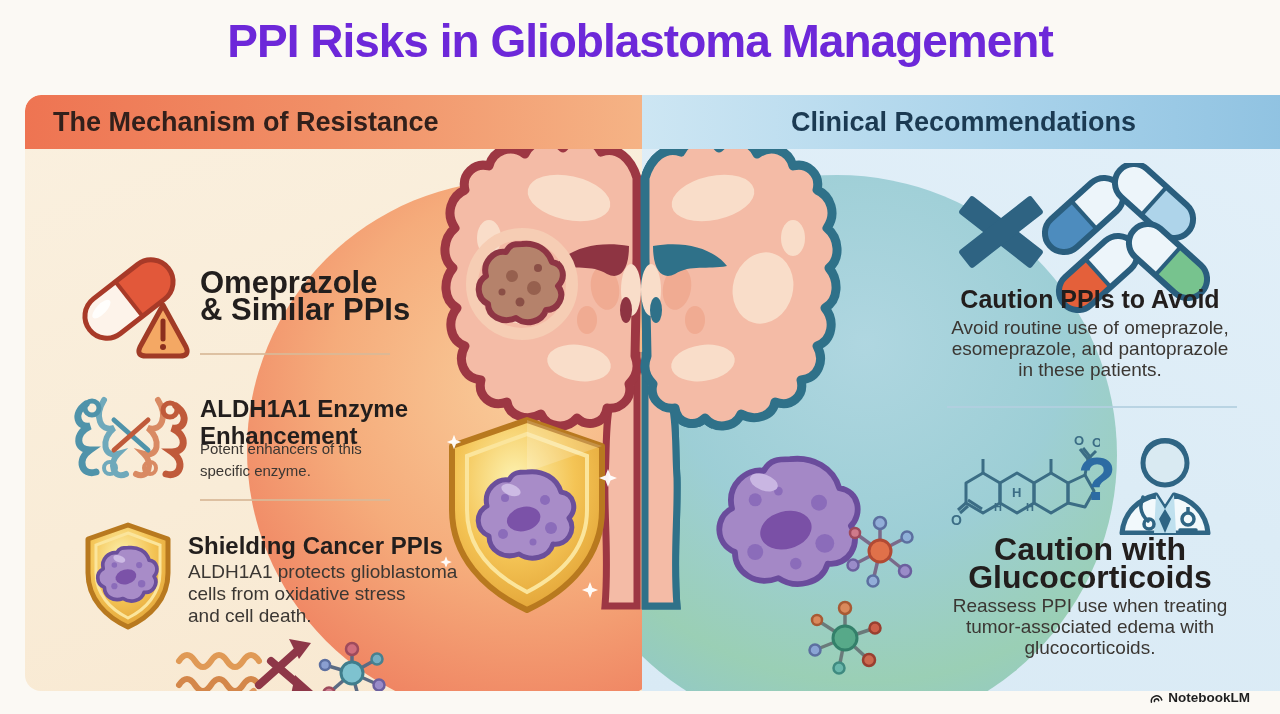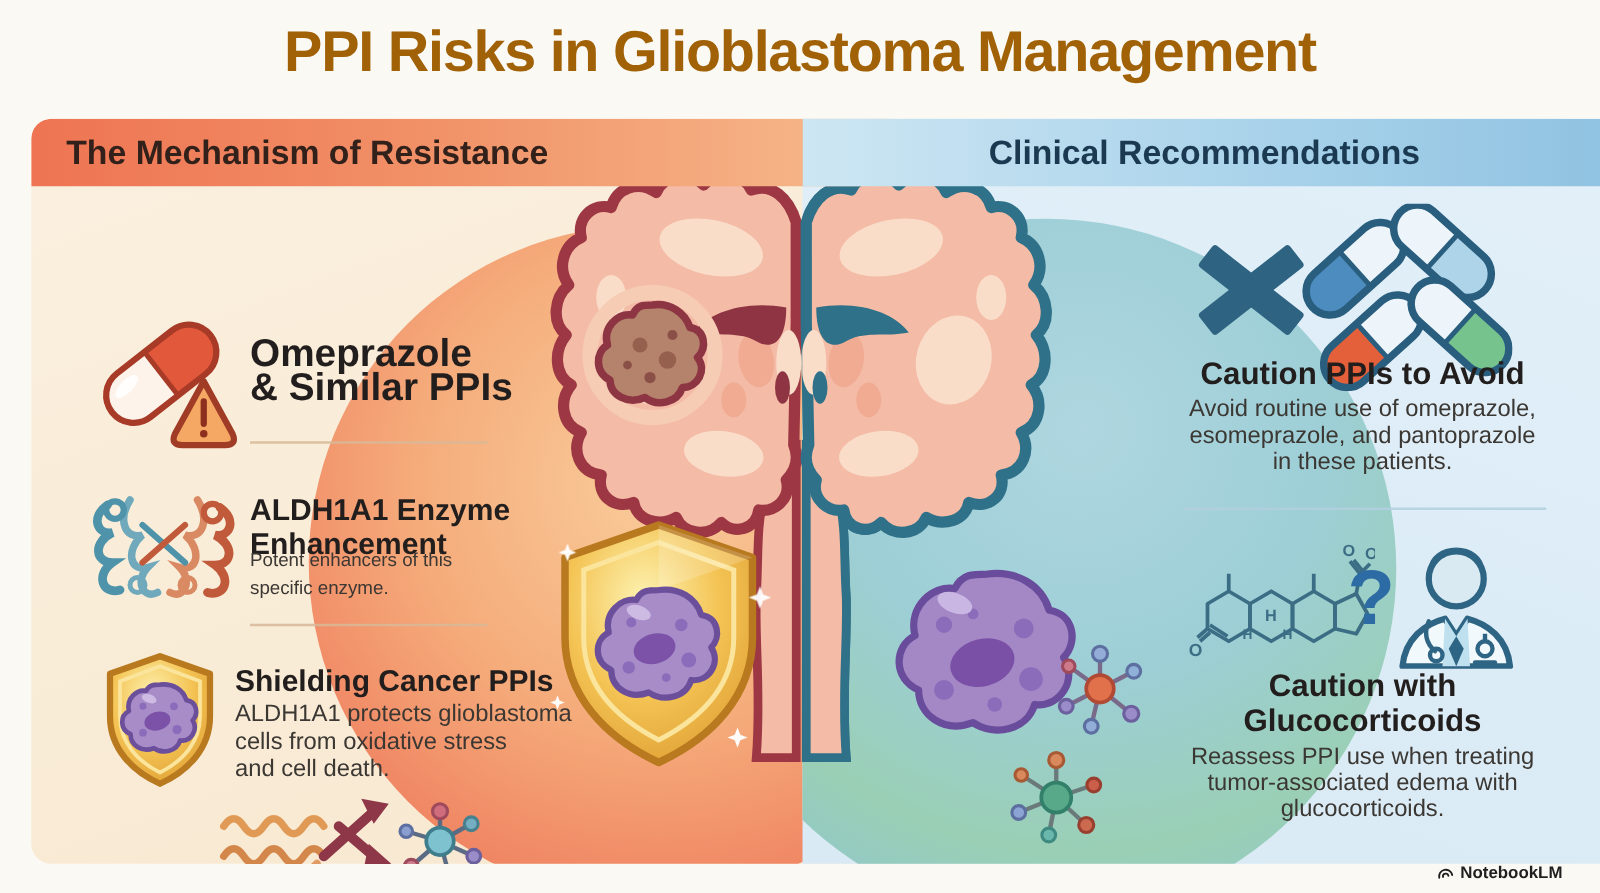--- a/index.html
+++ b/index.html
@@ -6,21 +6,21 @@
   body{
     width:1280px;height:714px;position:relative;overflow:hidden;
     background:#fbf9f4;
     font-family:"Liberation Sans","DejaVu Sans",sans-serif;
     -webkit-font-smoothing:antialiased;
   }
   .abs{position:absolute;}
   
   .title{
     top:14px;left:0;width:1280px;text-align:center;
-    font-size:46px;font-weight:600;color:#a16207;letter-spacing:-1px;
+    font-size:46px;font-weight:600;color:#6d28d9;letter-spacing:-1px;
   }
   
   .panel{top:95px;width:687px;height:596px;overflow:hidden;}
   .panel-left{left:25px;border-radius:16px 0 0 16px;background:linear-gradient(160deg,#faf0df 0%,#f9ecd7 55%,#f8e7cf 100%);}
   .panel-right{left:642px;border-radius:0 16px 16px 0;background:linear-gradient(200deg,#e3f0f9 0%,#dcecf6 55%,#d9eaf5 100%);}
   .glow{border-radius:50%;z-index:0;}
   .glow-left{
     width:540px;height:540px;right:-75px;top:85px;
     background:radial-gradient(circle at 52% 38%,#f9cb97 0%,#f5a876 45%,#ef7e5c 78%,#ec6f55 100%);
     opacity:.95;
@@ -370,21 +370,21 @@
     <path d="M38 62 L47 76 L56 62 L58 100 H36 Z" fill="#bfe0ee"></path>
     <path d="M47 76 L53 86 L47 100 L41 86 Z" fill="#2f6584"></path>
     <circle cx="47" cy="30" r="22" fill="#d9eaf2" stroke="#2f6584" stroke-width="5"></circle>
     <path d="M25 28 A22 22 0 0 1 69 28 L69 22 A22 17 0 0 0 25 22 Z" fill="#2f6584"></path>
     <path d="M25 64 q-6 14 5 24" fill="none" stroke="#2f6584" stroke-width="3.5" stroke-linecap="round"></path>
     <circle cx="31" cy="91" r="5" fill="none" stroke="#2f6584" stroke-width="3.5"></circle>
     <circle cx="70" cy="86" r="6" fill="none" stroke="#2f6584" stroke-width="3.5"></circle>
     <line x1="70" y1="74" x2="70" y2="80" stroke="#2f6584" stroke-width="3.5"></line>
     <line x1="62" y1="97" x2="78" y2="97" stroke="#2f6584" stroke-width="3.5" stroke-linecap="round"></line>
   </svg>
-  <div class="abs z5 heading centered" style="left:288px;top:440px;width:320px;font-size:25px;line-height:28px;">Caution with
+  <div class="abs z5 heading centered" style="left:288px;top:440px;width:320px;font-size:32px;line-height:28px;">Caution with
 Glucocorticoids</div>
   <div class="abs z5 body-text centered" style="left:273px;top:500px;width:350px;font-size:19px;line-height:21px;">Reassess PPI use when treating
 tumor-associated edema with
 glucocorticoids.</div>
 </div>
 
 <div class="abs footer">
   <svg width="15" height="15" viewBox="0 0 24 24" style="transform:rotate(-12deg);">
     <path d="M4 18 A 8.5 8.5 0 1 1 21 18" fill="none" stroke="#1f1f1f" stroke-width="2.4" stroke-linecap="round"></path>
     <path d="M9 18 A 3.5 3.5 0 1 1 16 18" fill="none" stroke="#1f1f1f" stroke-width="2.4" stroke-linecap="round"></path>

